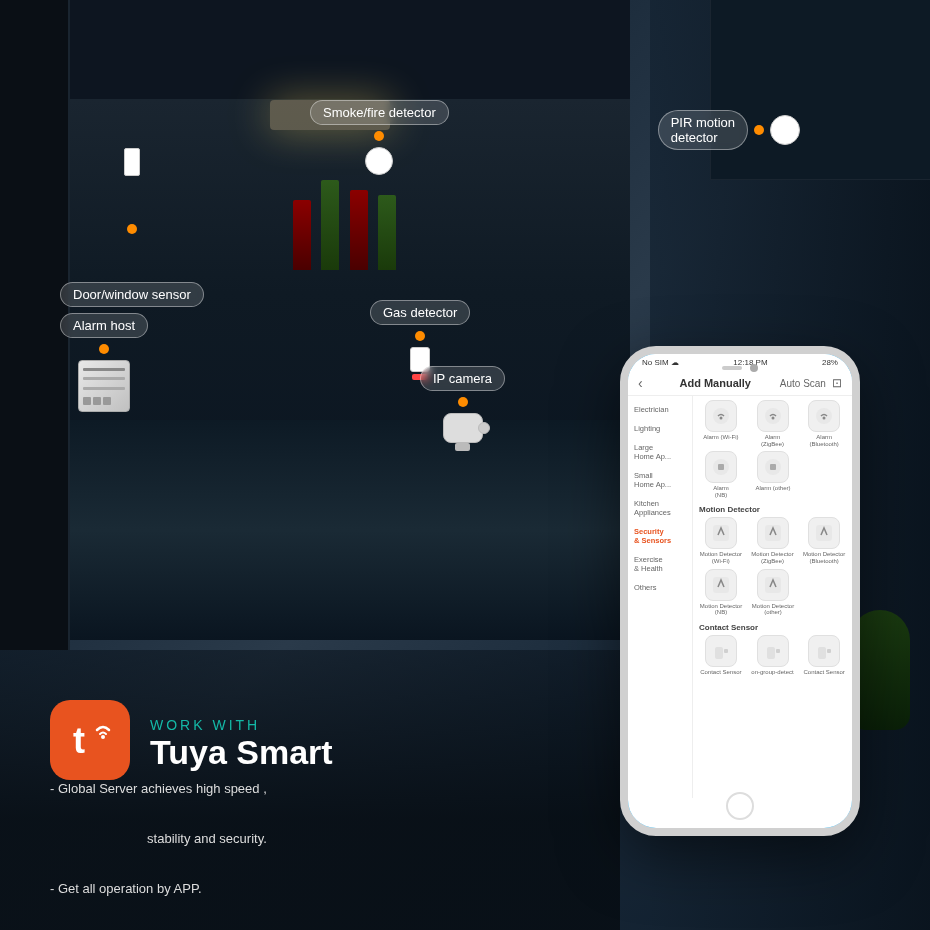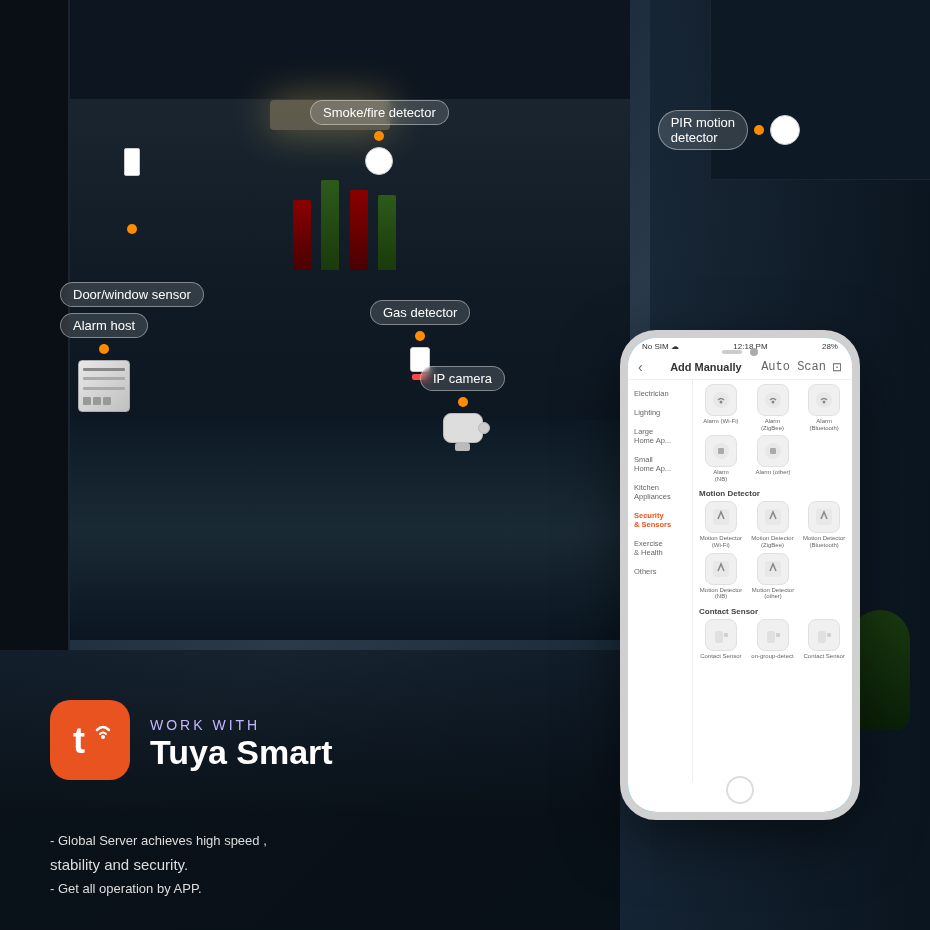--- a/index.html
+++ b/index.html
@@ -151,21 +151,21 @@
     .phone-body {
       width: 240px;
       height: 490px;
       background: #7dd3fc;
       border-radius: 36px;
       border: 8px solid #d0d0d0;
       position: relative;
       overflow: hidden;
       box-shadow: 0 20px 60px rgba(0,0,0,0.5);
       margin-left: 10px;
-      margin-top: 10px;
+      margin-top: 26px;
     }
 
     .phone-screen {
       width: 100%;
       height: 100%;
       background: white;
       overflow: hidden;
       border-radius: 28px;
     }
 
@@ -280,20 +280,21 @@
       display: flex;
       align-items: center;
       justify-content: center;
       font-size: 36px;
       color: white;
       flex-shrink: 0;
     }
 
     .feature-item {
       color: #e0e0e0;
+      margin-top: 28px;
     }
 
     .phone-home-btn {
       position: absolute;
       bottom: 8px;
       left: 50%;
       transform: translateX(-50%);
       width: 28px;
       height: 28px;
       border-radius: 50%;
@@ -398,21 +399,21 @@
 
       <div class="phone-status-bar">
         <span>No SIM ☁</span>
         <span>12:18 PM</span>
         <span>28%</span>
       </div>
 
       <div class="phone-header">
         <span class="phone-header-back">‹</span>
         <span class="phone-header-title">Add Manually</span>
-        <span style="font-size:12px; color:#666; margin-right:6px;font-family:Liberation Mono, monospace;">Auto Scan</span>
+        <span style="font-size:10px; color:#666; margin-right:6px;">Auto Scan</span>
         <span style="font-size:12px; color:#666;">⊡</span>
       </div>
 
       <div class="phone-content">
 
         <div class="phone-sidebar">
           <div class="phone-sidebar-item">Electrician</div>
           <div class="phone-sidebar-item">Lighting</div>
           <div class="phone-sidebar-item">Large<br>Home Ap...</div>
           <div class="phone-sidebar-item">Small<br>Home Ap...</div>
@@ -574,22 +575,22 @@
   <div class="tuya-logo">
     <svg width="50" height="50" viewBox="0 0 50 50">
       <text x="8" y="38" font-size="36" font-weight="bold" fill="white" font-family="Arial">t</text>
 
       <path d="M32 15 Q38 9 44 15" stroke="white" stroke-width="2.5" fill="none" stroke-linecap="round"></path>
       <path d="M35 19 Q38 16 41 19" stroke="white" stroke-width="2" fill="none" stroke-linecap="round"></path>
       <circle cx="38" cy="22" r="2" fill="white"></circle>
     </svg>
   </div>
   <div>
-    <div style="color:#c4b5fd; font-size:14px; font-weight:400; letter-spacing:3px;margin-top:8px;">WORK WITH</div>
+    <div style="color:#14b8a6; font-size:14px; font-weight:400; letter-spacing:3px;margin-top:8px;">WORK WITH</div>
     <div style="color:white; font-size:34px; font-weight:900; font-family:Arial;">Tuya Smart</div>
   </div>
 </div>
 
 <div style="position:absolute; bottom:30px; left:50px; z-index:20;">
   <div class="feature-item" style="color:#ddd; font-size:13px; line-height:1.7;">- Global Server achieves high speed ,</div>
-  <div class="feature-item" style="color:#ddd; font-size:15px; line-height:1.7;">  stability and security.</div>
+  <div class="feature-item" style="color:#ddd; font-size:13px; line-height:1.7;text-align:right;">  stability and security.</div>
   <div class="feature-item" style="color:#ddd; font-size:13px; line-height:1.7;">- Get all operation by APP.</div>
 </div>
 
 </body></html>

